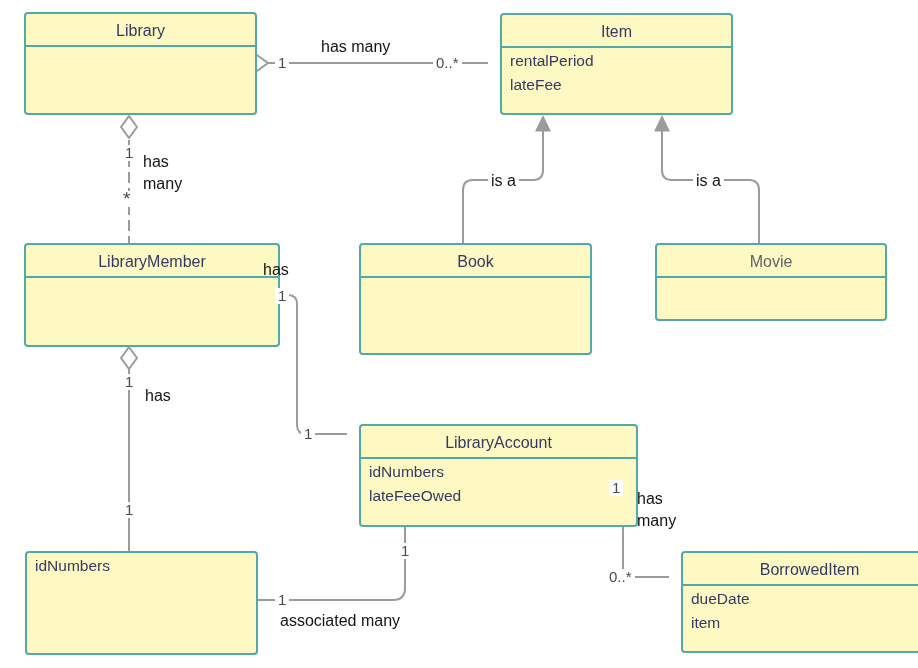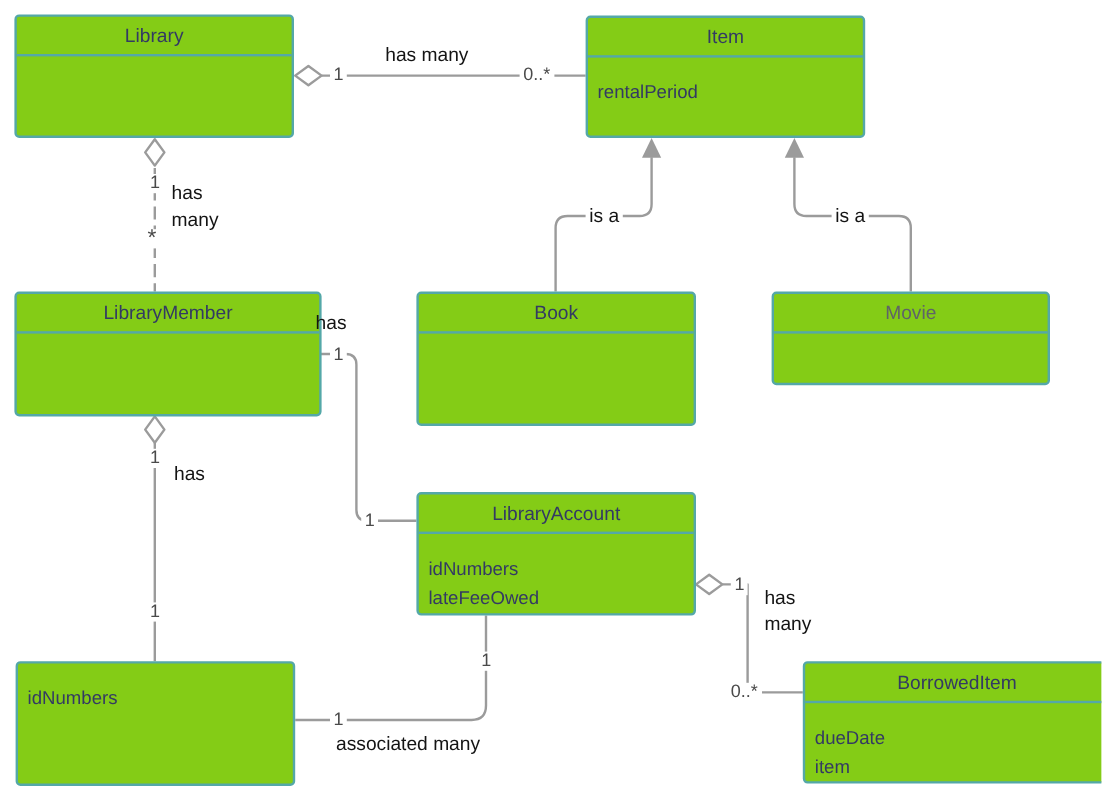--- a/index.html
+++ b/index.html
@@ -17,30 +17,31 @@
   .canvas{
     position:relative;width:918px;height:668px;background:var(--background);
     overflow:hidden;
   }
   .wires{position:absolute;left:0;top:0;width:918px;height:668px;}
   .ln{fill:none;stroke:var(--gray);stroke-width:2;stroke-linejoin:round;}
   .dash{stroke-dasharray:11 5;}
   .dia{fill:#fff;stroke:var(--gray);stroke-width:2;stroke-linejoin:round;}
   .arr{fill:var(--gray);}
   .cls{
-    position:absolute;background:#84cc16;border:2.5px solid var(--teal);
+    position:absolute;background:#fef9c3;border:2.5px solid var(--teal);
     border-radius:4px;
+    margin-left:12px;
   }
   .cls-title{
     height:33px;line-height:33px;text-align:center;
     border-bottom:2px solid var(--teal);
     color:var(--navy);font-size:16px;
   }
   .cls-title.gray-title{color:var(--movie_title);}
-  .cls-body{padding:18px 8px 0 8px;}
+  .cls-body{padding:1px 8px 0 8px;}
   .attr{color:var(--navy);font-size:15.5px;line-height:24px;white-space:nowrap;}
   .lbl{
     position:absolute;color:var(--label);font-size:16px;line-height:19px;
     white-space:nowrap;
   }
   .lbl.wrap{white-space:normal;line-height:22px;}
   .mult{
     position:absolute;color:var(--mult);font-size:15px;line-height:16px;
     white-space:nowrap;
   }
@@ -88,39 +89,40 @@
 
   <div class="cls" style="left:12px;top:12px;width:233px;height:103px">
     <div class="cls-title">Library</div>
     <div class="cls-body"></div>
   </div>
 
   <div class="cls" style="left:488px;top:13px;width:233px;height:102px">
     <div class="cls-title">Item</div>
     <div class="cls-body">
       <div class="attr">rentalPeriod</div>
+      <div class="attr">lateFee</div>
     </div>
   </div>
 
   <div class="cls" style="left:12px;top:243px;width:256px;height:104px">
     <div class="cls-title">LibraryMember</div>
     <div class="cls-body"></div>
   </div>
 
   <div class="cls" style="left:347px;top:243px;width:233px;height:112px">
     <div class="cls-title">Book</div>
     <div class="cls-body"></div>
   </div>
 
   <div class="cls" style="left:643px;top:243px;width:232px;height:78px">
     <div class="cls-title gray-title">Movie</div>
     <div class="cls-body"></div>
   </div>
 
-  <div class="cls" style="left:347px;top:410px;width:233px;height:103px">
+  <div class="cls" style="left:347px;top:424px;width:279px;height:103px">
     <div class="cls-title">LibraryAccount</div>
     <div class="cls-body">
       <div class="attr">idNumbers</div>
       <div class="attr">lateFeeOwed</div>
     </div>
   </div>
 
   <div class="cls" style="left:13px;top:551px;width:233px;height:104px">
     <div class="cls-body">
       <div class="attr">idNumbers</div>

